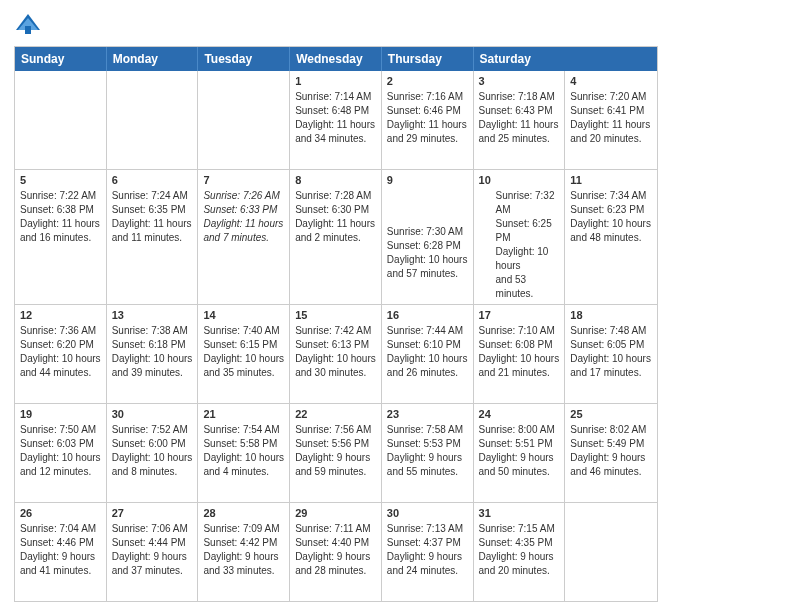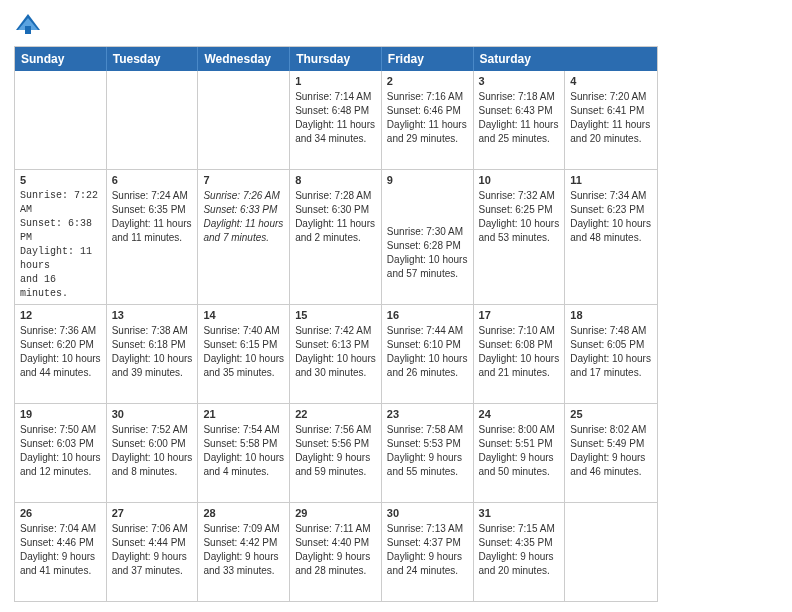--- a/index.html
+++ b/index.html
@@ -125,24 +125,24 @@
     </div>
     <div class="title-block">
       <div class="month-year"></div>
       <div class="location"></div>
     </div>
   </div>
 
   <div class="calendar">
     <div class="cal-header-row">
     <div class="cal-header-cell">Sunday</div>
+        <div class="cal-header-cell">Monday</div>
         <div class="cal-header-cell">Tuesday</div>
         <div class="cal-header-cell">Wednesday</div>
         <div class="cal-header-cell">Thursday</div>
-        <div class="cal-header-cell">Friday</div>
         <div class="cal-header-cell">Saturday</div>
       </div>
     <div class="cal-body">
     <div class="cal-row">
           <div class="cal-cell empty"></div>
           <div class="cal-cell empty"></div>
           <div class="cal-cell empty"></div>
           <div class="cal-cell">
             <span class="day-num">1</span>
             <div class="cell-info" style="white-space: pre-line;">Sunrise: 7:14 AM
@@ -168,21 +168,21 @@
             <span class="day-num">4</span>
             <div class="cell-info" style="white-space: pre-line;">Sunrise: 7:20 AM
 Sunset: 6:41 PM
 Daylight: 11 hours
 and 20 minutes.</div>
           </div>
         </div>
         <div class="cal-row">
           <div class="cal-cell">
             <span class="day-num">5</span>
-            <div class="cell-info" style="white-space: pre-line; font-family: Liberation Mono, monospace;">Sunrise: 7:22 AM
+            <div class="cell-info" style="white-space: pre-line;">Sunrise: 7:22 AM
 Sunset: 6:38 PM
 Daylight: 11 hours
 and 16 minutes.</div>
           </div>
           <div class="cal-cell">
             <span class="day-num">6</span>
             <div class="cell-info" style="white-space: pre-line;">Sunrise: 7:24 AM
 Sunset: 6:35 PM
 Daylight: 11 hours
 and 11 minutes.</div>
@@ -203,21 +203,21 @@
           </div>
           <div class="cal-cell">
             <span class="day-num">9</span>
             <div class="cell-info" style="white-space: pre-line; margin-top: 37px;">Sunrise: 7:30 AM
 Sunset: 6:28 PM
 Daylight: 10 hours
 and 57 minutes.</div>
           </div>
           <div class="cal-cell">
             <span class="day-num">10</span>
-            <div class="cell-info" style="white-space: pre-line;">Sunrise: 7:32 AM
+            <div class="cell-info" style="white-space: pre-line; margin-left: 17px;">Sunrise: 7:32 AM
 Sunset: 6:25 PM
 Daylight: 10 hours
 and 53 minutes.</div>
           </div>
           <div class="cal-cell">
             <span class="day-num">11</span>
             <div class="cell-info" style="white-space: pre-line;">Sunrise: 7:34 AM
 Sunset: 6:23 PM
 Daylight: 10 hours
 and 48 minutes.</div>

